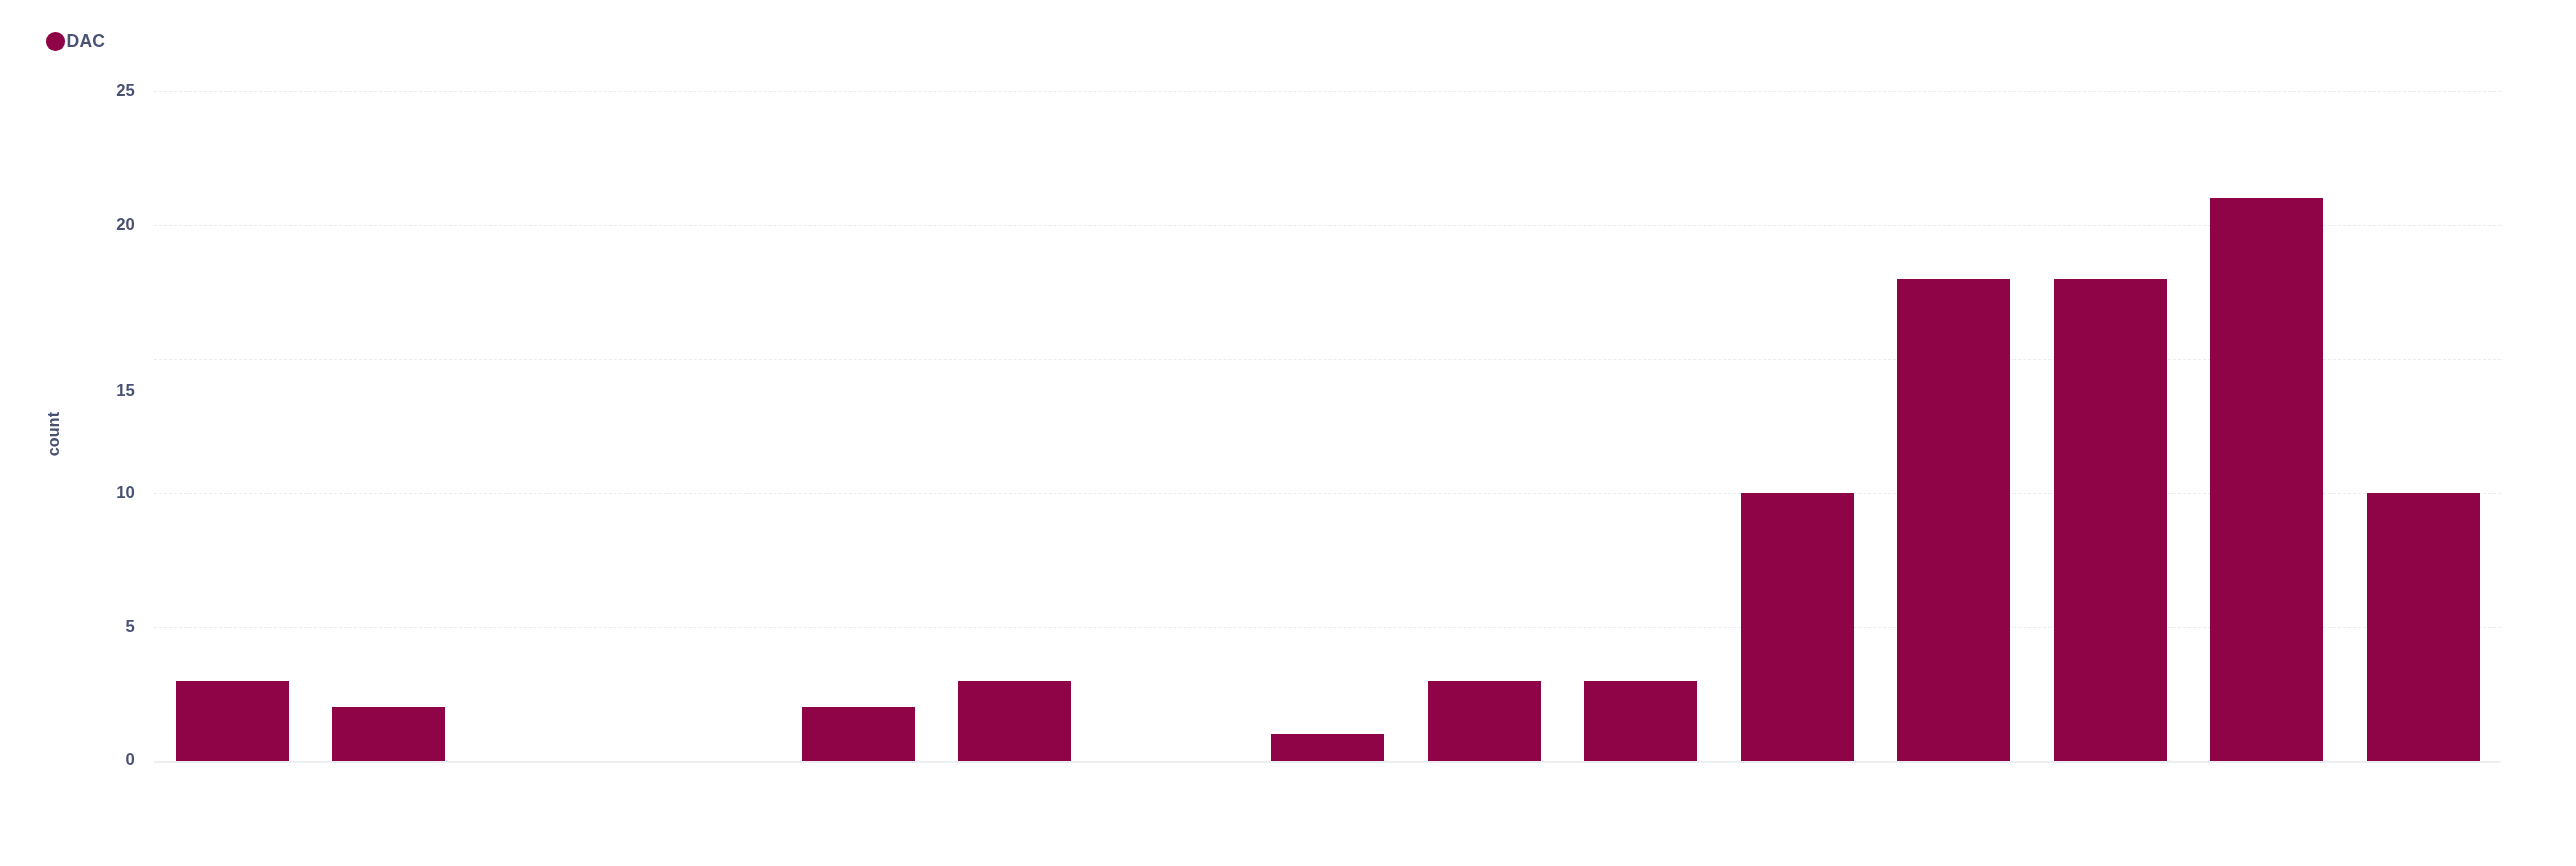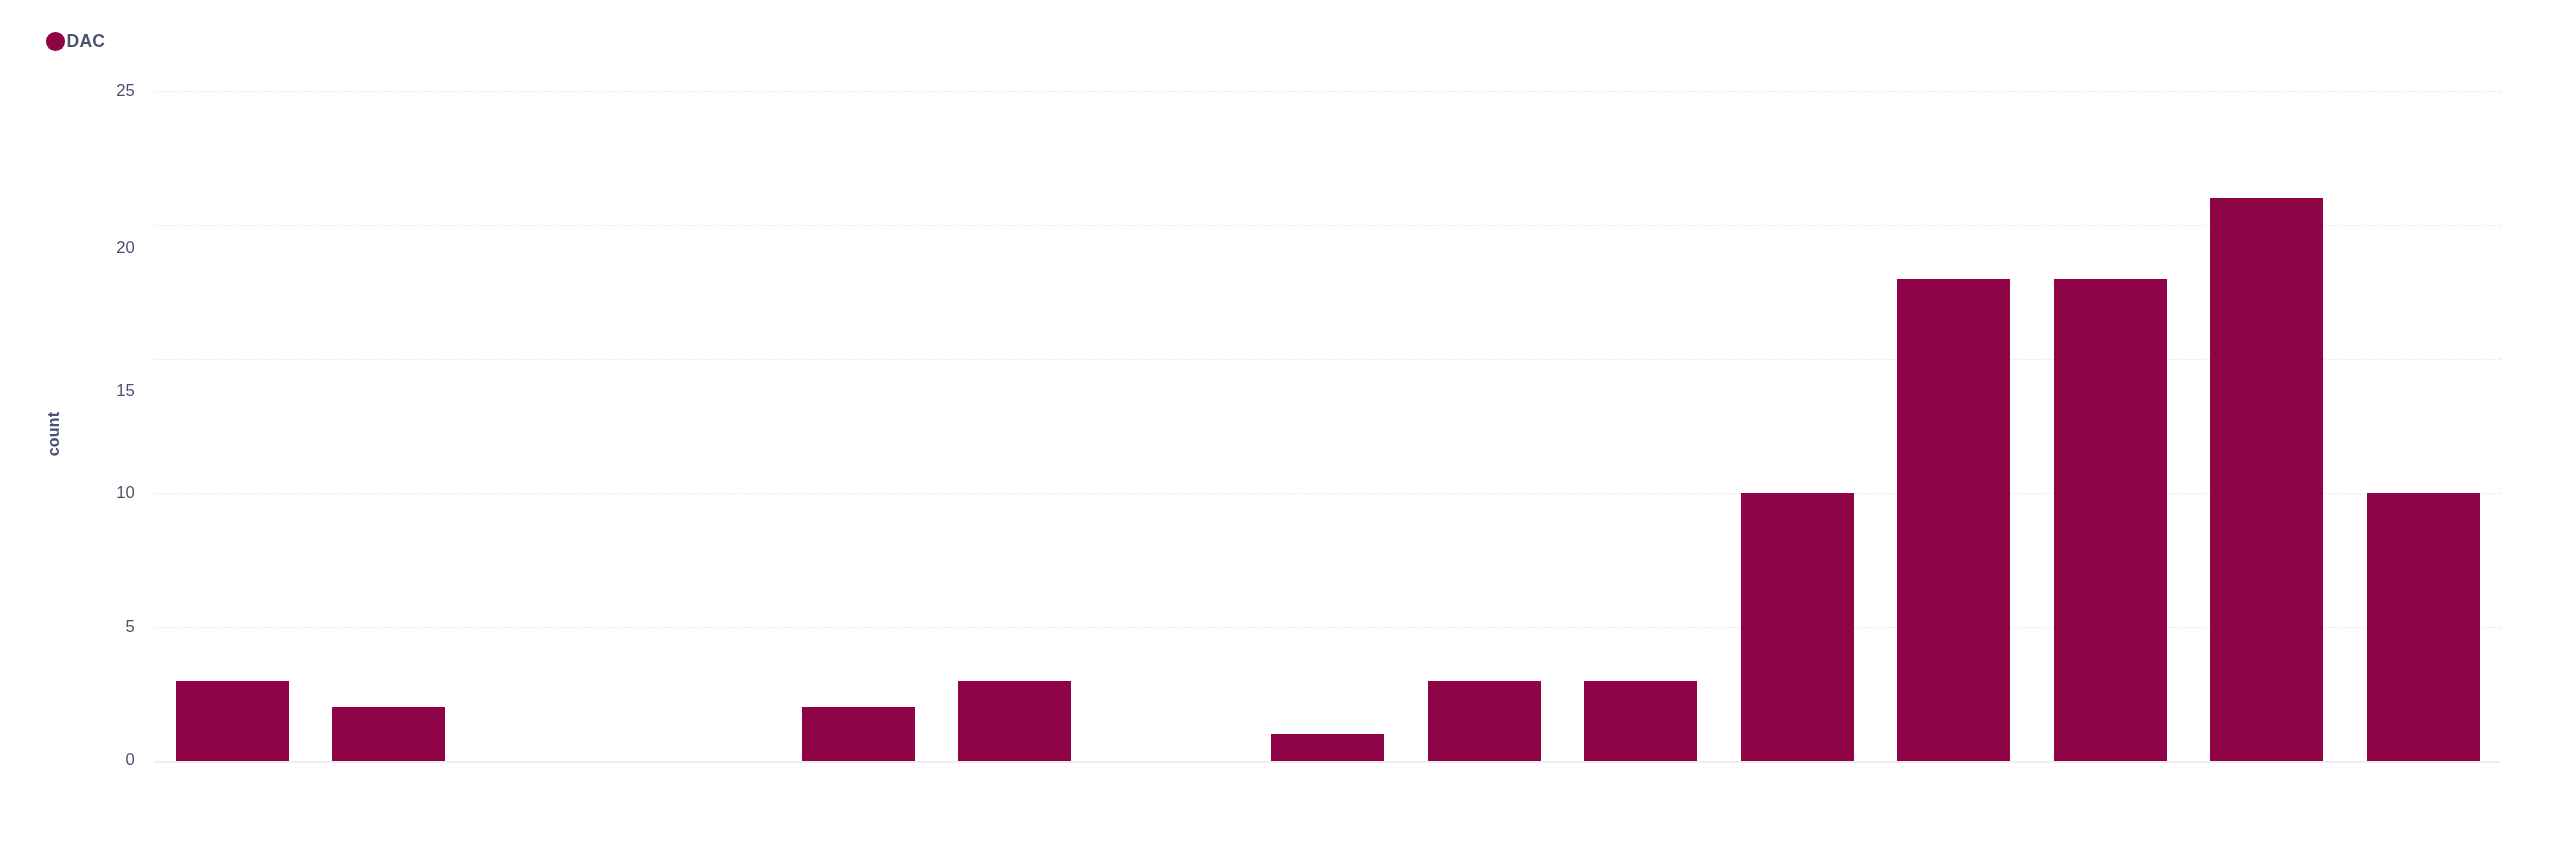--- a/index.html
+++ b/index.html
@@ -74,21 +74,21 @@
   }
   .gridline.zero {
     border-top: 2.6px solid #eceef1;
   }
 
   
   .y-tick-label {
     position: absolute;
     right: 2513px;          
     font-size: 16.7px;
-    font-weight: normal;
+    font-weight: bold;
     color: #4a5273;
     text-align: center;
     white-space: nowrap;
     line-height: 1;
   }
   .y-ticks {
     position: absolute;
     left: 0;
     top: 0;
     width: 154px;
@@ -170,21 +170,21 @@
     </div>
   </div>
 
   <div class="y-axis-title">count</div>
 
   <div class="y-ticks">
       <div class="y-tick-label" style="top: 760px;">0</div>
       <div class="y-tick-label" style="top: 627px;">5</div>
       <div class="y-tick-label" style="top: 493px;">10</div>
       <div class="y-tick-label" style="top: 359px; margin-top: 32px;">15</div>
-      <div class="y-tick-label" style="top: 225px; margin-top: 23px;">20</div>
+      <div class="y-tick-label" style="top: 225px;">20</div>
       <div class="y-tick-label" style="top: 91px;">25</div>
     </div>
 
   <div class="plot-area">
     <div class="gridlines-layer">
         <div class="gridline zero" style="top: 670px;"></div>
         <div class="gridline" style="top: 536px;"></div>
         <div class="gridline" style="top: 402px;"></div>
         <div class="gridline" style="top: 268px;"></div>
         <div class="gridline" style="top: 134px;"></div>

